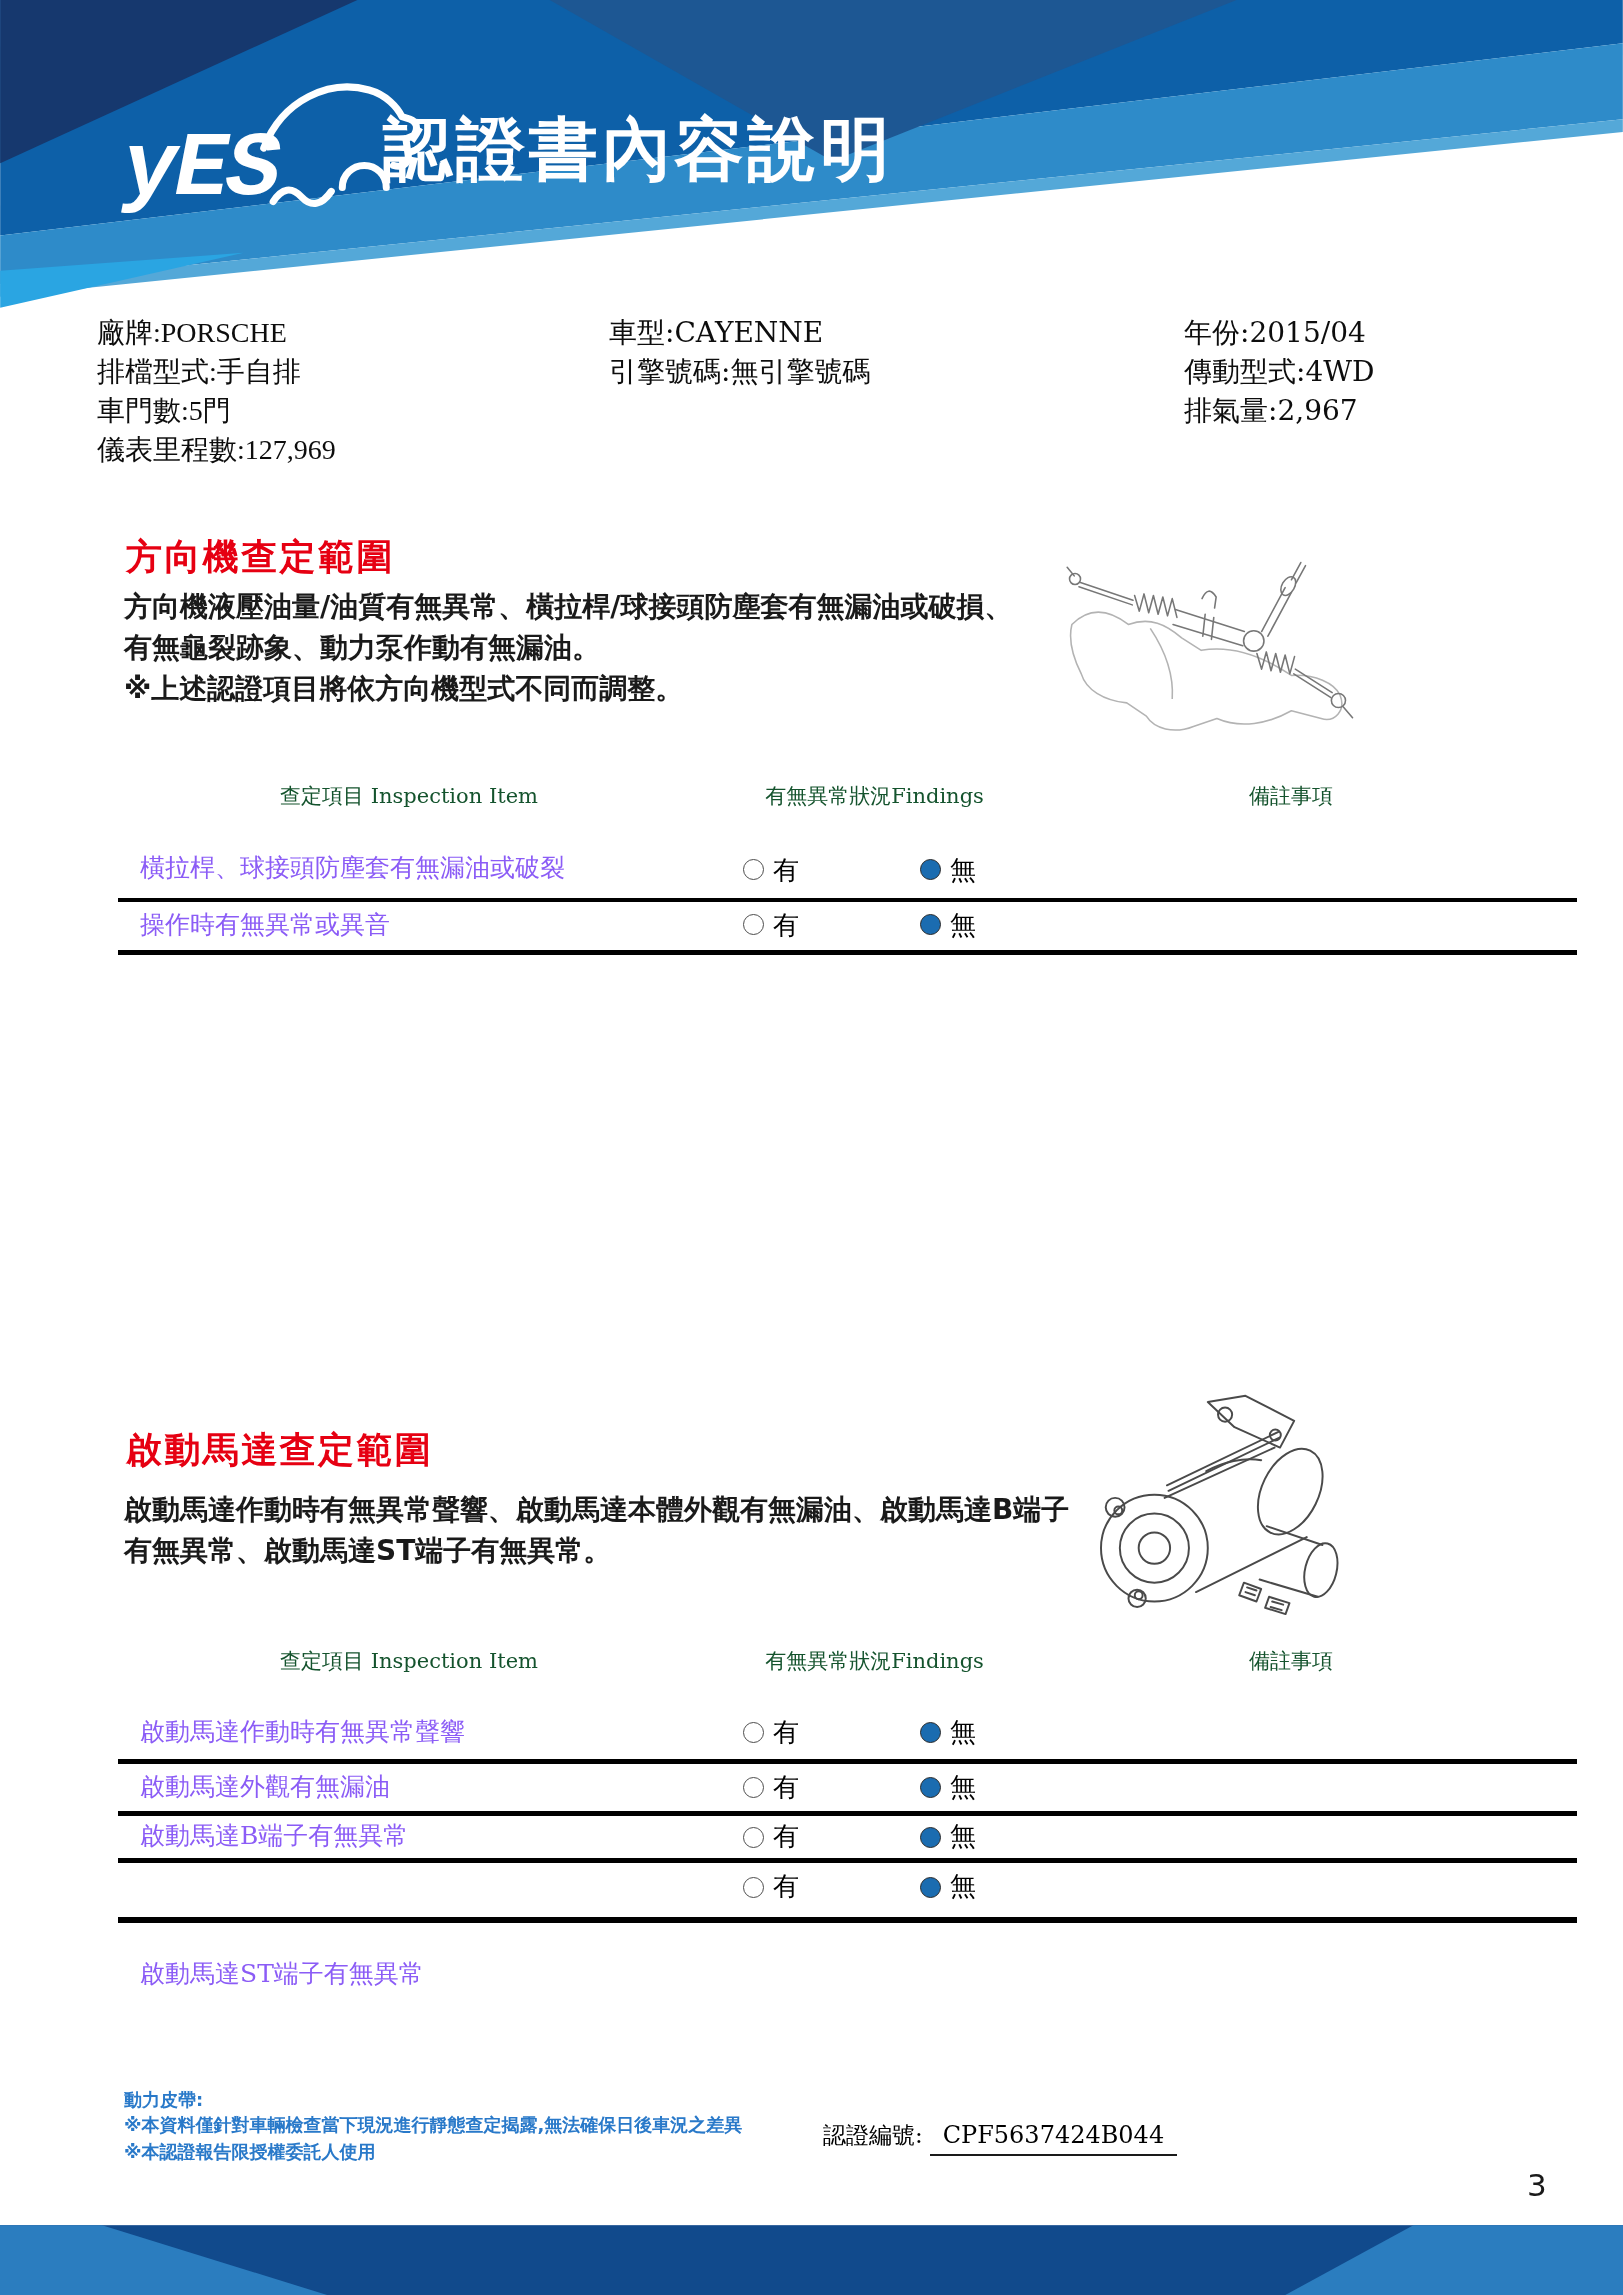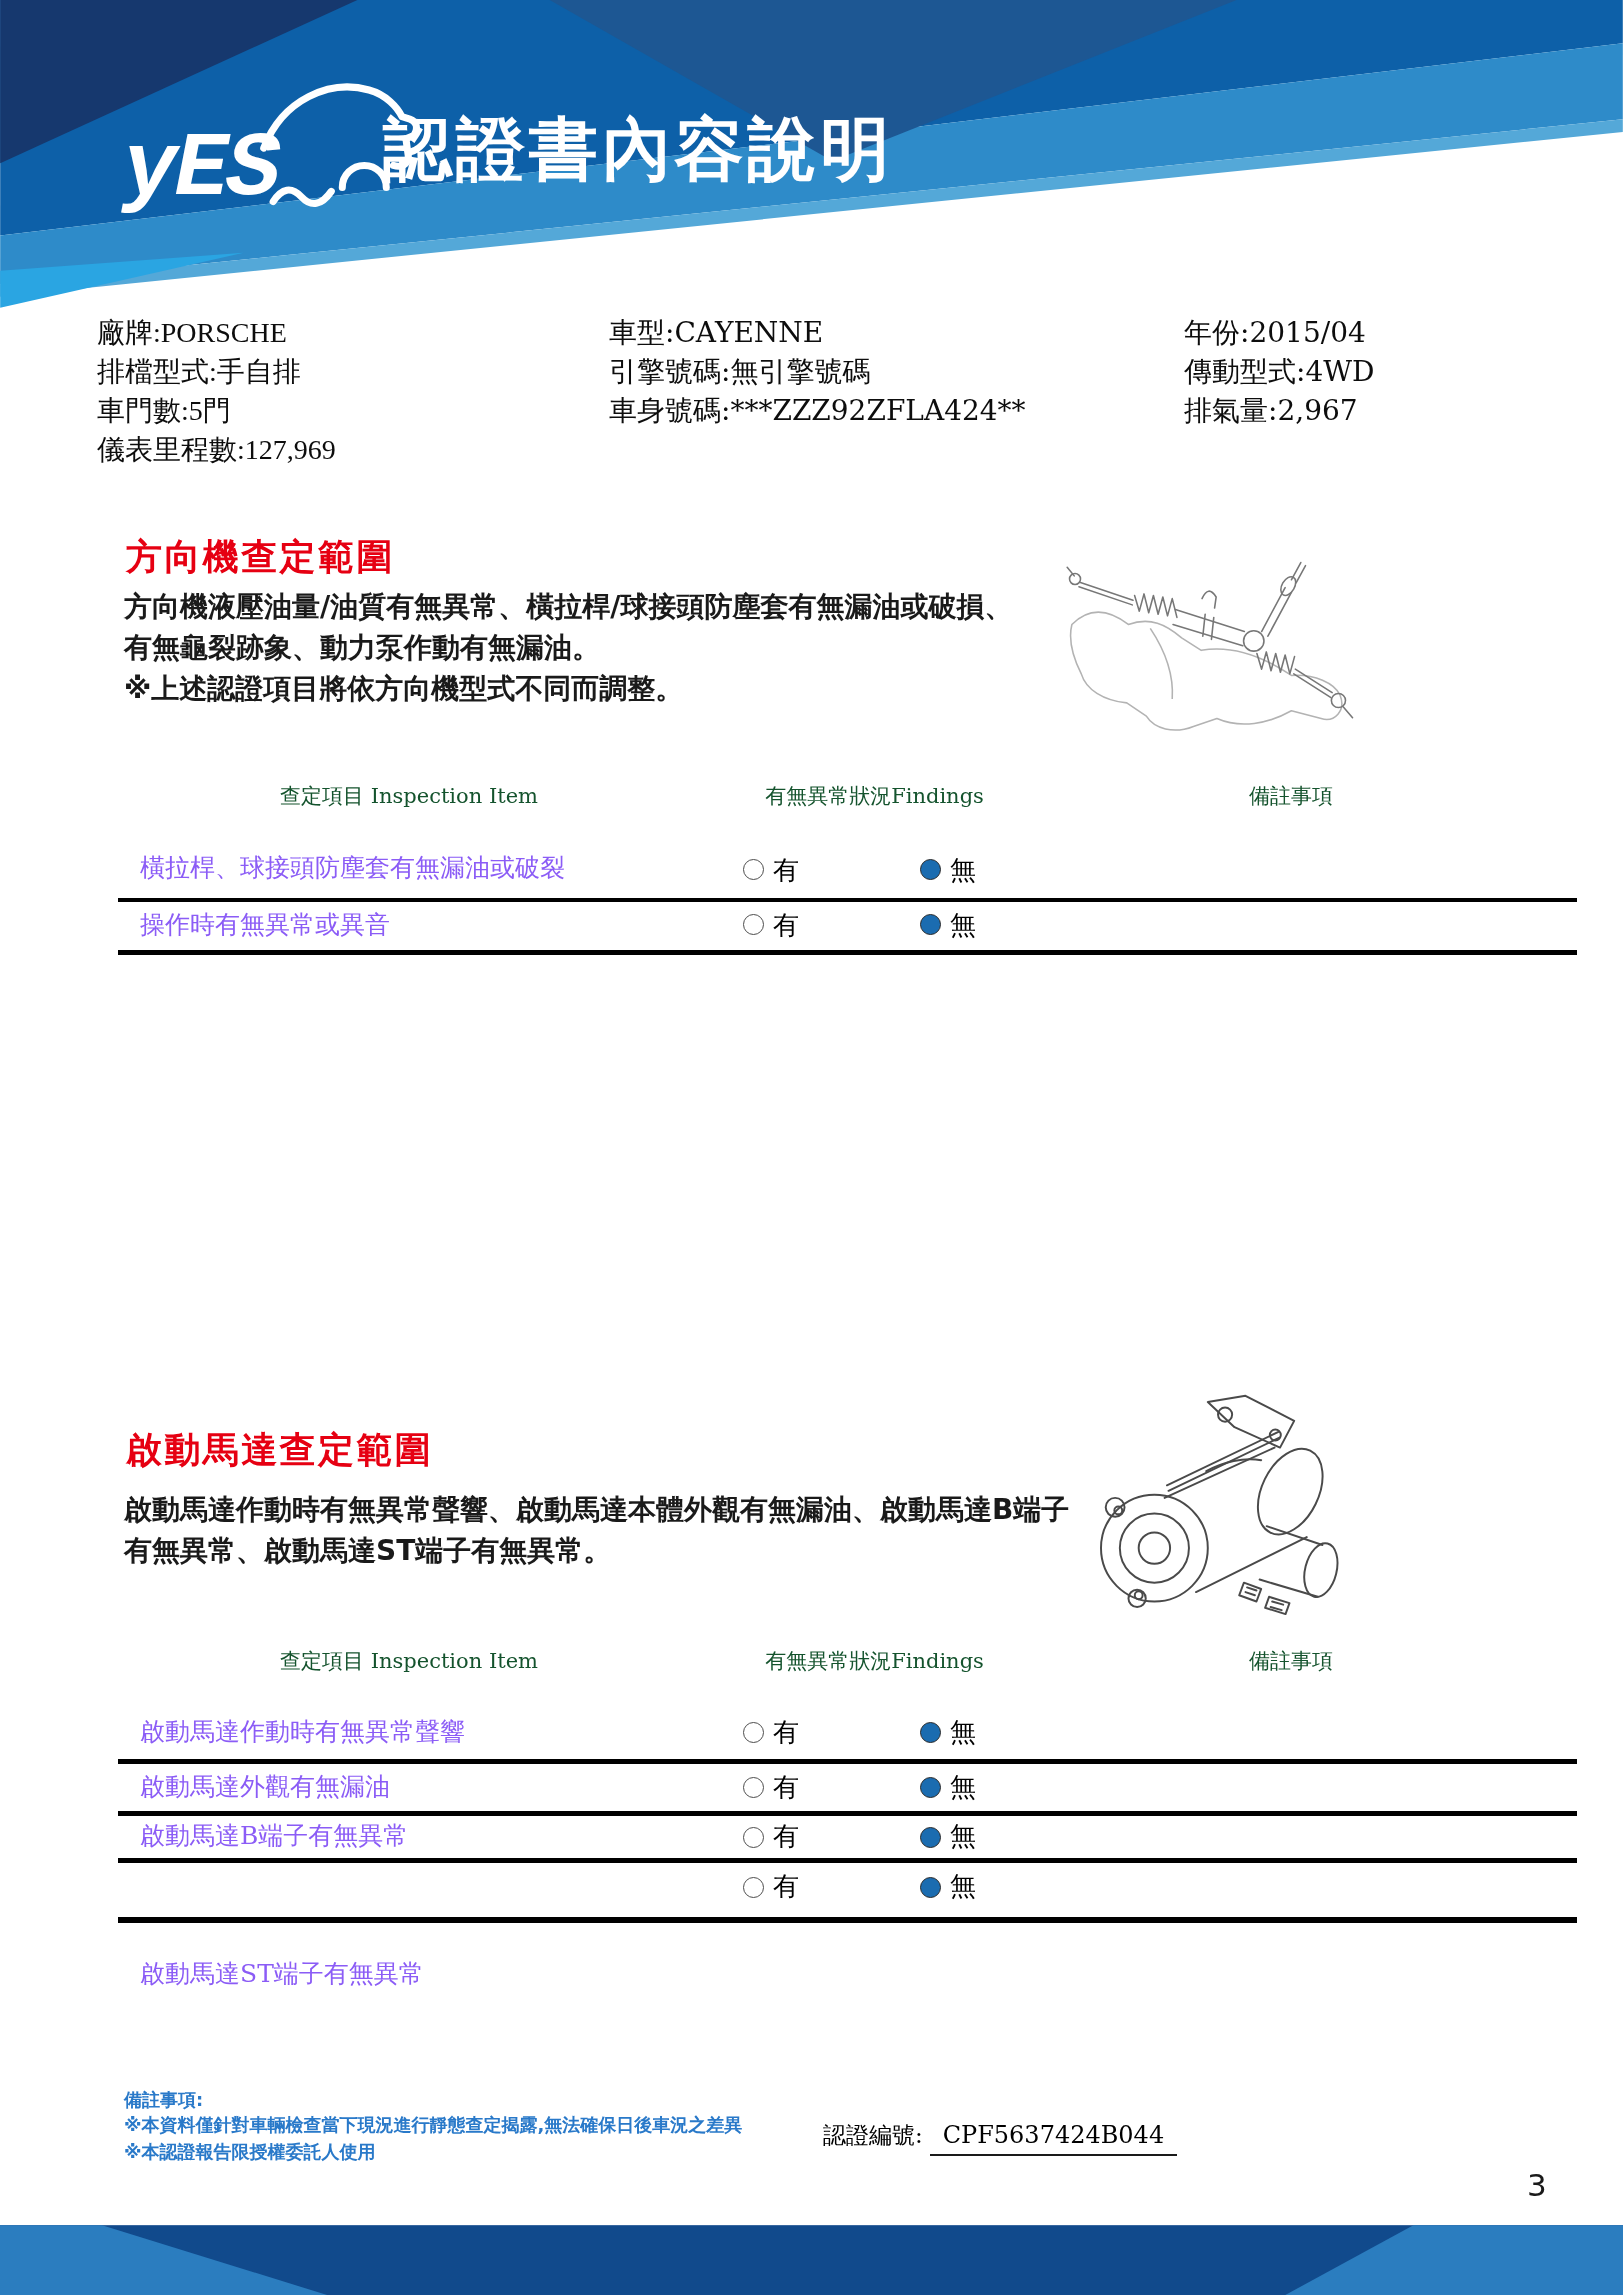--- a/index.html
+++ b/index.html
@@ -64,21 +64,20 @@
 
   <div class="vcol" style="left:97px;font-family:Liberation Serif, serif;">
     <div>廠牌:PORSCHE</div>
     <div>排檔型式:手自排</div>
     <div>車門數:5門</div>
     <div>儀表里程數:127,969</div>
   </div>
   <div class="vcol" style="left:609px;">
     <div>車型:CAYENNE</div>
     <div>引擎號碼:無引擎號碼</div>
-    <div>車身號碼:***ZZZ92ZFLA424**</div>
   </div>
   <div class="vcol" style="left:1184px;">
     <div>年份:2015/04</div>
     <div>傳動型式:4WD</div>
     <div>排氣量:2,967</div>
   </div>
 
   <div class="sec-title" style="top:539px;">方向機查定範圍</div>
 
   <div class="sec-desc" style="top:586px;">
@@ -196,21 +195,21 @@
   <span class="r-lbl" style="left:950px;top:1822px;">無</span>
   <div class="t-line" style="top:1858px;height:4.7px;"></div>
 
   <div class="t-item" style="top:1960px;">啟動馬達ST端子有無異常</div>
   <span class="radio" style="left:743px;top:1877px;"></span>
   <span class="r-lbl" style="left:773px;top:1872px;">有</span>
   <span class="radio filled" style="left:920px;top:1877px;"></span>
   <span class="r-lbl" style="left:950px;top:1872px;">無</span>
   <div class="t-line" style="top:1917px;height:5.5px;"></div>
 
-  <div class="note" style="top:2089px;">備註事項:</div>
+  <div class="note" style="top:2089px;">動力皮帶:</div>
   <div class="note" style="top:2114px;">※本資料僅針對車輛檢查當下現況進行靜態查定揭露,無法確保日後車況之差異</div>
   <div class="note" style="top:2141px;">※本認證報告限授權委託人使用</div>
 
   <div class="cert">
     <span>認證編號:</span>
     <span class="num">CPF5637424B044</span>
   </div>
 
   <div class="pagenum">3</div>
 

